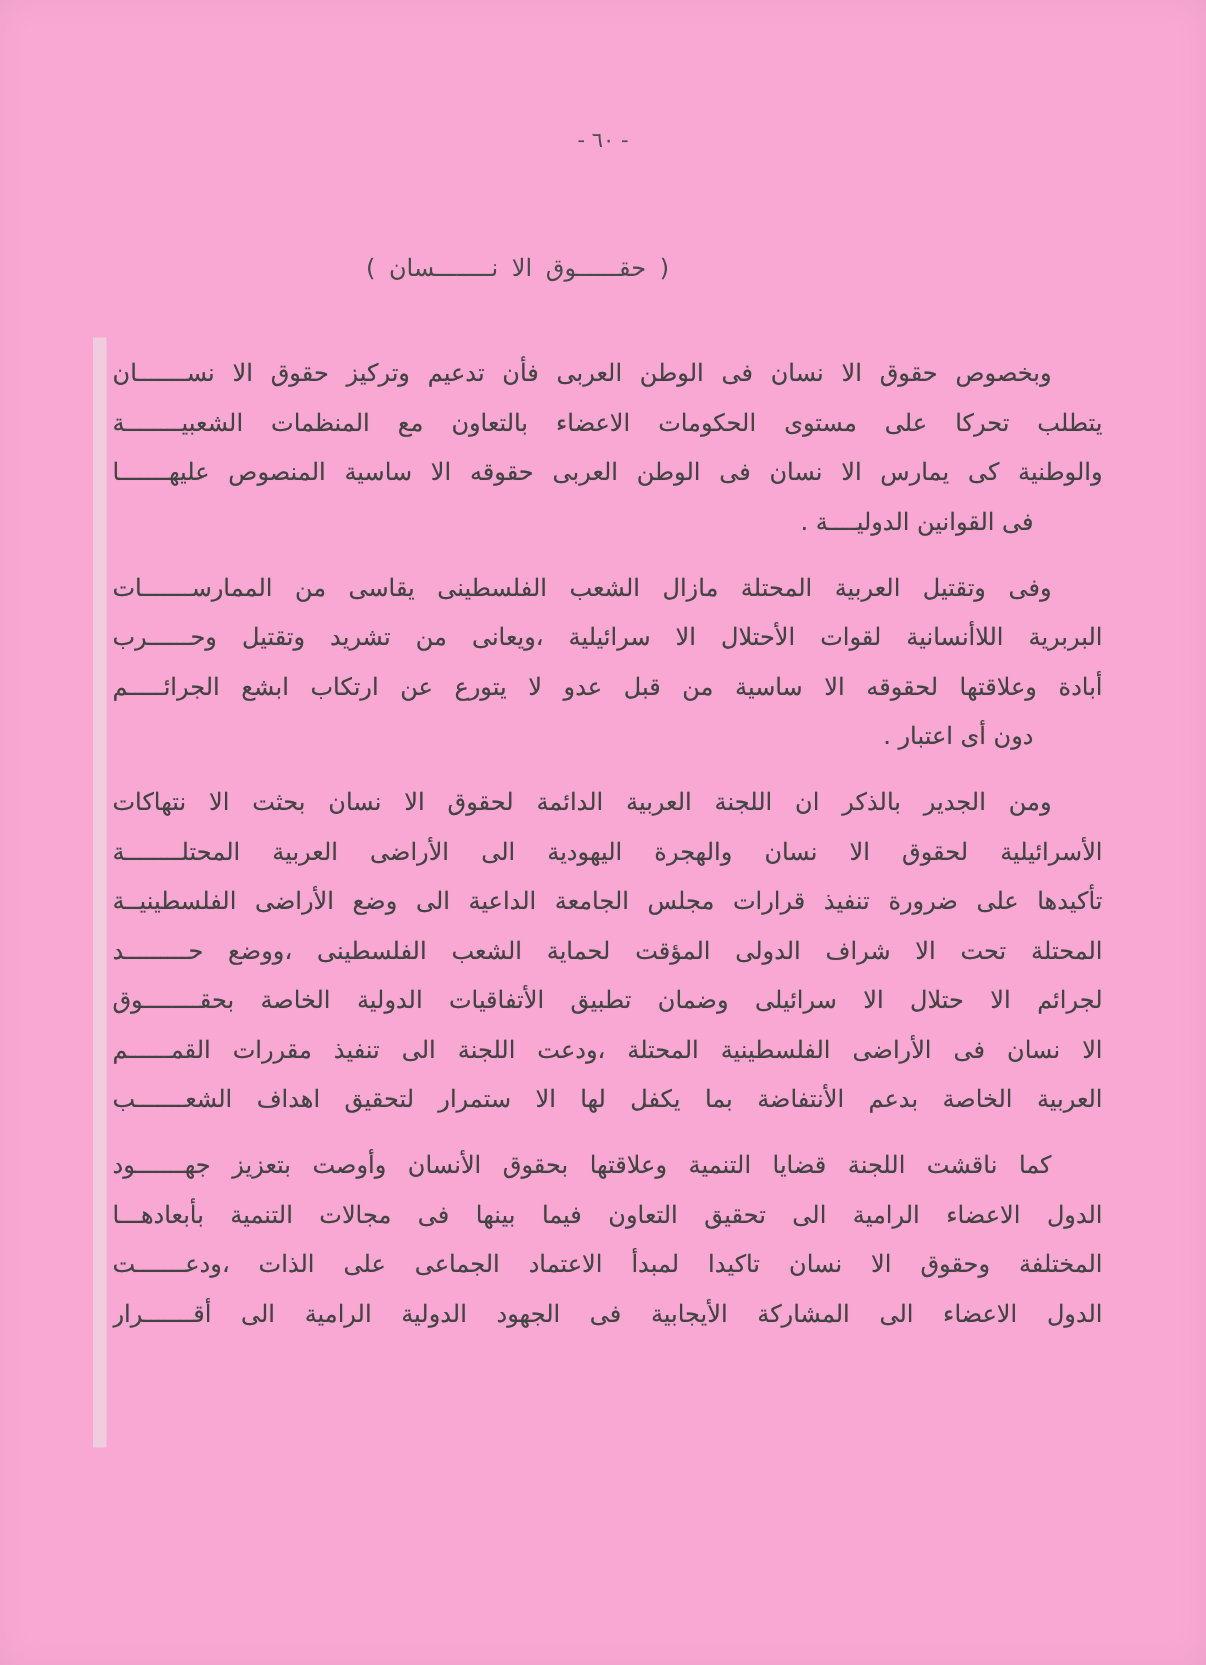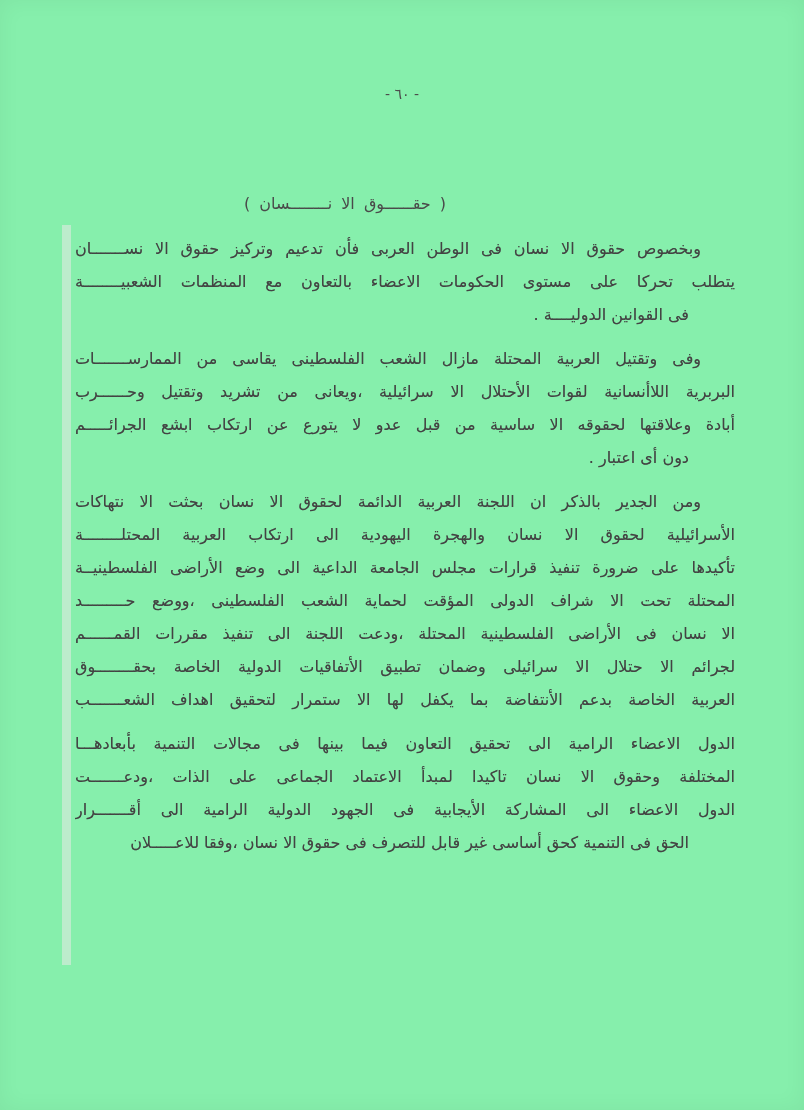--- a/index.html
+++ b/index.html
@@ -5,21 +5,21 @@
   html, body {
     margin: 0;
     padding: 0;
     background: #ffffff;
     font-family: "DejaVu Sans", sans-serif;
   }
   .page {
     position: relative;
     width: 804px;
     height: 1110px;
-    background: #86efac;
+    background: #f9a8d4;
     overflow: hidden;
     box-shadow: inset 0 0 22px rgba(0,0,0,0.05);
   }
   .scan-edge {
     position: absolute;
     left: 62px;
     top: 225px;
     width: 9px;
     height: 740px;
     background: #e9e9e7;
@@ -31,21 +31,21 @@
     left: 0;
     width: 804px;
     text-align: center;
     font-size: 14px;
     letter-spacing: 3px;
     color: #4c4c4c;
     direction: rtl;
   }
   .doc-title {
     position: absolute;
-    top: 194px;
+    top: 169px;
     left: 0;
     width: 690px;
     text-align: center;
     font-size: 16px;
     color: #4a4a4a;
     direction: rtl;
     word-spacing: 4px;
   }
   .text-block {
     position: absolute;
@@ -79,37 +79,38 @@
 <body>
 
 <div class="page">
   <div class="scan-edge"></div>
   <div class="page-number">- ٦٠ -</div>
   <div class="doc-title">( حقــــــوق الا نــــــــسان )</div>
   <div class="text-block">
       <div class="paragraph">
         <div class="line first">وبخصوص حقوق الا نسان فى الوطن العربى فأن تدعيم وتركيز حقوق الا نســـــــان</div>
         <div class="line">يتطلب تحركا على مستوى الحكومات الاعضاء بالتعاون مع المنظمات الشعبيــــــــة</div>
+        <div class="line">والوطنية كى يمارس الا نسان فى الوطن العربى حقوقه الا ساسية المنصوص عليهـــــــا</div>
         <div class="line last">فى القوانين الدوليــــة .</div>
       </div>
       <div class="paragraph">
         <div class="line first">وفى وتقتيل العربية المحتلة مازال الشعب الفلسطينى يقاسى من الممارســـــــات</div>
         <div class="line">البربرية اللاأنسانية لقوات الأحتلال الا سرائيلية ،ويعانى من تشريد وتقتيل وحــــــرب</div>
         <div class="line">أبادة وعلاقتها لحقوقه الا ساسية من قبل عدو لا يتورع عن ارتكاب ابشع الجرائـــــم</div>
         <div class="line last">دون أى اعتبار .</div>
       </div>
       <div class="paragraph">
         <div class="line first">ومن الجدير بالذكر ان اللجنة العربية الدائمة لحقوق الا نسان بحثت الا نتهاكات</div>
-        <div class="line">الأسرائيلية لحقوق الا نسان والهجرة اليهودية الى ارتكاب العربية المحتلــــــــة</div>
+        <div class="line">الأسرائيلية لحقوق الا نسان والهجرة اليهودية الى الأراضى العربية المحتلــــــــة</div>
         <div class="line">تأكيدها على ضرورة تنفيذ قرارات مجلس الجامعة الداعية الى وضع الأراضى الفلسطينيــة</div>
         <div class="line">المحتلة تحت الا شراف الدولى المؤقت لحماية الشعب الفلسطينى ،ووضع حـــــــــد</div>
+        <div class="line">لجرائم الا حتلال الا سرائيلى وضمان تطبيق الأتفاقيات الدولية الخاصة بحقــــــــوق</div>
         <div class="line">الا نسان فى الأراضى الفلسطينية المحتلة ،ودعت اللجنة الى تنفيذ مقررات القمــــــم</div>
-        <div class="line">لجرائم الا حتلال الا سرائيلى وضمان تطبيق الأتفاقيات الدولية الخاصة بحقــــــــوق</div>
         <div class="line">العربية الخاصة بدعم الأنتفاضة بما يكفل لها الا ستمرار لتحقيق اهداف الشعـــــــب</div>
       </div>
       <div class="paragraph">
+        <div class="line first">كما ناقشت اللجنة قضايا التنمية وعلاقتها بحقوق الأنسان وأوصت بتعزيز جهـــــــود</div>
         <div class="line">الدول الاعضاء الرامية الى تحقيق التعاون فيما بينها فى مجالات التنمية بأبعادهـــا</div>
         <div class="line">المختلفة وحقوق الا نسان تاكيدا لمبدأ الاعتماد الجماعى على الذات ،ودعـــــــت</div>
         <div class="line">الدول الاعضاء الى المشاركة الأيجابية فى الجهود الدولية الرامية الى أقـــــــرار</div>
-        <div class="line last">الحق فى التنمية كحق أساسى غير قابل للتصرف فى حقوق الا نسان ،وفقا للاعـــــلان</div>
       </div>
     </div>
 </div>
 
 </body></html>

